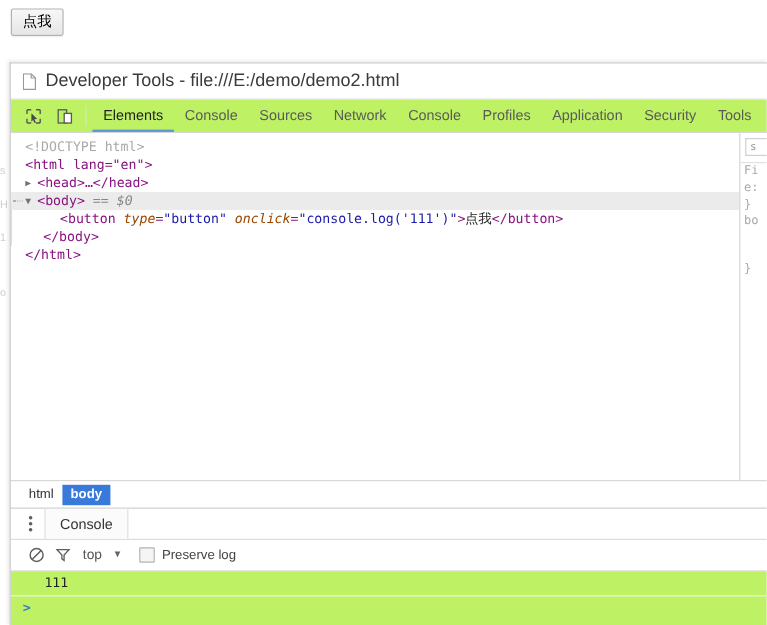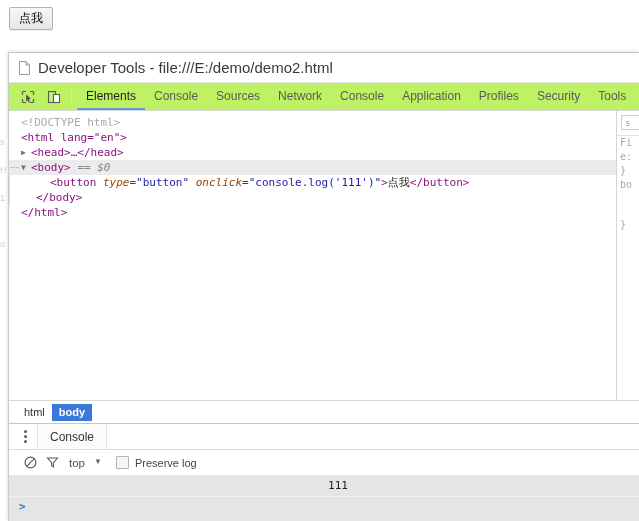--- a/index.html
+++ b/index.html
@@ -343,22 +343,21 @@
     margin-right: 6px;
   }
   #preserve-label {
     font-family: "Liberation Sans", sans-serif;
     font-size: 11px;
     color: #444;
   }
   #console-body {
     flex: 1;
     overflow: hidden;
-    background: #e5e5e5;
-    text-align: center;
+    background: #bef264;
   }
   .console-msg {
     border-bottom: 1px solid #f0f0f0;
     padding: 3px 0 4px 28px;
     font-family: "DejaVu Sans Mono", monospace;
     font-size: 11px;
     color: #222;
   }
   #console-prompt {
     display: flex;
@@ -409,22 +408,22 @@
         <rect x="6.5" y="4.5" width="6" height="8" fill="#ffffff" stroke="#5a5a5a" stroke-width="1.1"></rect>
       </svg>
     </div>
     <div class="tb-sep"></div>
 
     <div class="dt-tab active">Elements</div>
     <div class="dt-tab">Console</div>
     <div class="dt-tab">Sources</div>
     <div class="dt-tab">Network</div>
     <div class="dt-tab">Console</div>
+    <div class="dt-tab">Profiles</div>
     <div class="dt-tab">Application</div>
-    <div class="dt-tab">Profiles</div>
     <div class="dt-tab">Security</div>
     <div class="dt-tab">Tools</div>
   </div>
 
   <div id="dt-main">
 
     <div id="dom-tree">
 
       <div class="dom-row ind1">
         <span class="doctype">&lt;!DOCTYPE html&gt;</span>

